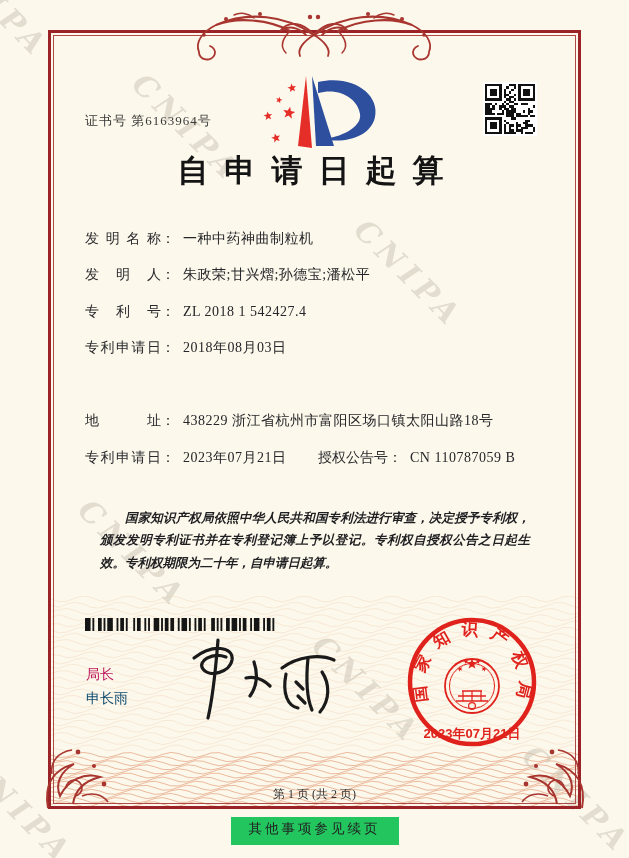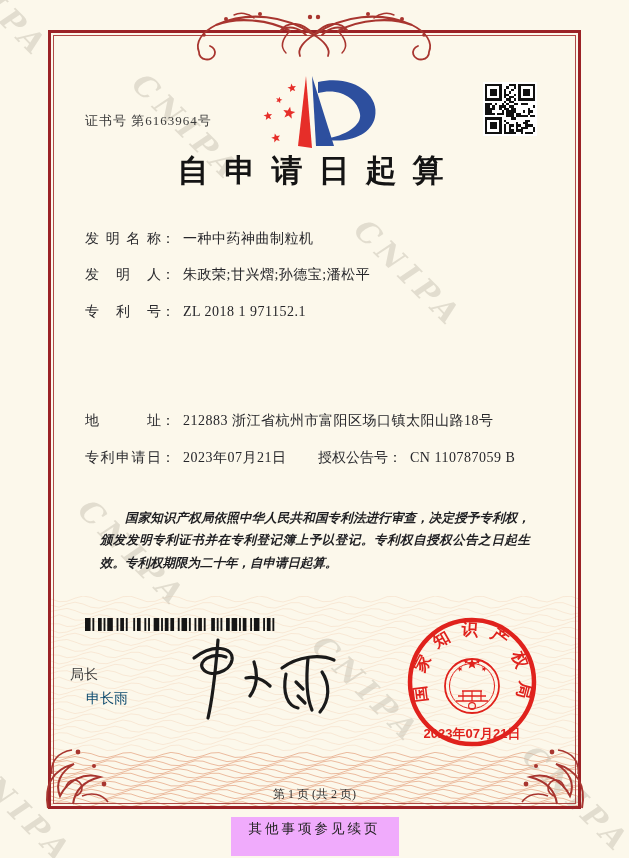--- a/index.html
+++ b/index.html
@@ -30,29 +30,29 @@
   .flabel{display:inline-block;width:76px;text-align:justify;text-align-last:justify;color:#2b2b2f;}
   .fcolon{display:inline-block;margin:0 8px 0 0;}
   .fvalue{letter-spacing:.5px;}
   .fpair2{position:absolute;left:233px;top:0;font-family:Liberation Serif, serif;}
   
   .paragraphs{position:absolute;left:84px;top:491px;width:462px;z-index:3;
     font-size:12.5px;line-height:22.4px;font-style:italic;font-weight:600;color:#1f1f22;}
   .paragraphs p{margin:16px;text-indent:2em;text-align:justify;}
   
   .barcode{position:absolute;left:85px;top:618px;z-index:3;}
-  .issuer-title{position:absolute;left:70px;top:666px;font-family:"Liberation Sans","DejaVu Sans",sans-serif;
-    font-size:14px;color:#404040;z-index:3;text-align:right;}
+  .issuer-title{position:absolute;left:86px;top:666px;font-family:"Liberation Sans","DejaVu Sans",sans-serif;
+    font-size:14px;color:#be185d;z-index:3;text-align:right;}
   .issuer-name{position:absolute;left:86px;top:690px;font-family:"Liberation Sans","DejaVu Sans",sans-serif;
     font-size:14px;color:#0c4a6e;z-index:3;}
   .signature{position:absolute;left:178px;top:636px;z-index:4;}
   .seal{position:absolute;left:392px;top:602px;z-index:5;opacity:.95;}
   .page-info{position:absolute;left:0;top:786px;width:100%;text-align:center;font-size:12px;color:#333;z-index:3;}
   .continuation{position:absolute;left:50%;transform:translateX(-50%);top:817px;
-    background:#f0abfc;padding:3px 18px 18px;font-size:13.5px;letter-spacing:3px;color:#222;z-index:3;}
+    background:#22c55e;padding:3px 18px 7px;font-size:13.5px;letter-spacing:3px;color:#222;z-index:3;}
   
   .ornament-top{position:absolute;left:164px;top:5px;z-index:4;}
   .waves-soft{position:absolute;left:51px;top:596px;z-index:0;opacity:.35;}
   .waves-band{position:absolute;left:51px;top:752px;z-index:0;}
   .corner-bl{position:absolute;left:42px;top:744px;z-index:4;}
   .corner-br{position:absolute;left:514px;top:744px;z-index:4;}
 </style>
 </head>
 <body>
 
@@ -299,24 +299,27 @@
 
   <div class="title">自申请日起算</div>
 
   <div class="field-row" style="top:230px">
     <span class="flabel">发明名称</span><span class="fcolon">：</span><span class="fvalue">一种中药神曲制粒机</span>
   </div>
   <div class="field-row" style="top:266px">
     <span class="flabel">发明人</span><span class="fcolon">：</span><span class="fvalue">朱政荣;甘兴熠;孙德宝;潘松平</span>
   </div>
   <div class="field-row" style="top:303px">
-    <span class="flabel">专利号</span><span class="fcolon">：</span><span class="fvalue">ZL 2018 1 971152.1</span>
+    <span class="flabel">专利号</span><span class="fcolon">：</span><span class="fvalue">ZL 2018 1 542427.4</span>
+  </div>
+  <div class="field-row" style="top:339px">
+    <span class="flabel">专利申请日</span><span class="fcolon">：</span><span class="fvalue">2018年08月03日</span>
   </div>
   <div class="field-row" style="top:412px">
-    <span class="flabel">地址</span><span class="fcolon">：</span><span class="fvalue">212883 浙江省杭州市富阳区场口镇太阳山路18号</span>
+    <span class="flabel">地址</span><span class="fcolon">：</span><span class="fvalue">438229 浙江省杭州市富阳区场口镇太阳山路18号</span>
   </div>
   <div class="field-row" style="top:449px">
     <span class="flabel">专利申请日</span><span class="fcolon">：</span><span class="fvalue">2023年07月21日</span>
     <span class="fpair2">
       <span class="flabel" style="width:70px">授权公告号</span><span class="fcolon">：</span><span class="fvalue">CN 110787059 B</span>
     </span>
   </div>
 
   <div class="paragraphs">
     <p>国家知识产权局依照中华人民共和国专利法进行审查，决定授予专利权，颁发发明专利证书并在专利登记簿上予以登记。专利权自授权公告之日起生效。专利权期限为二十年，自申请日起算。</p>

